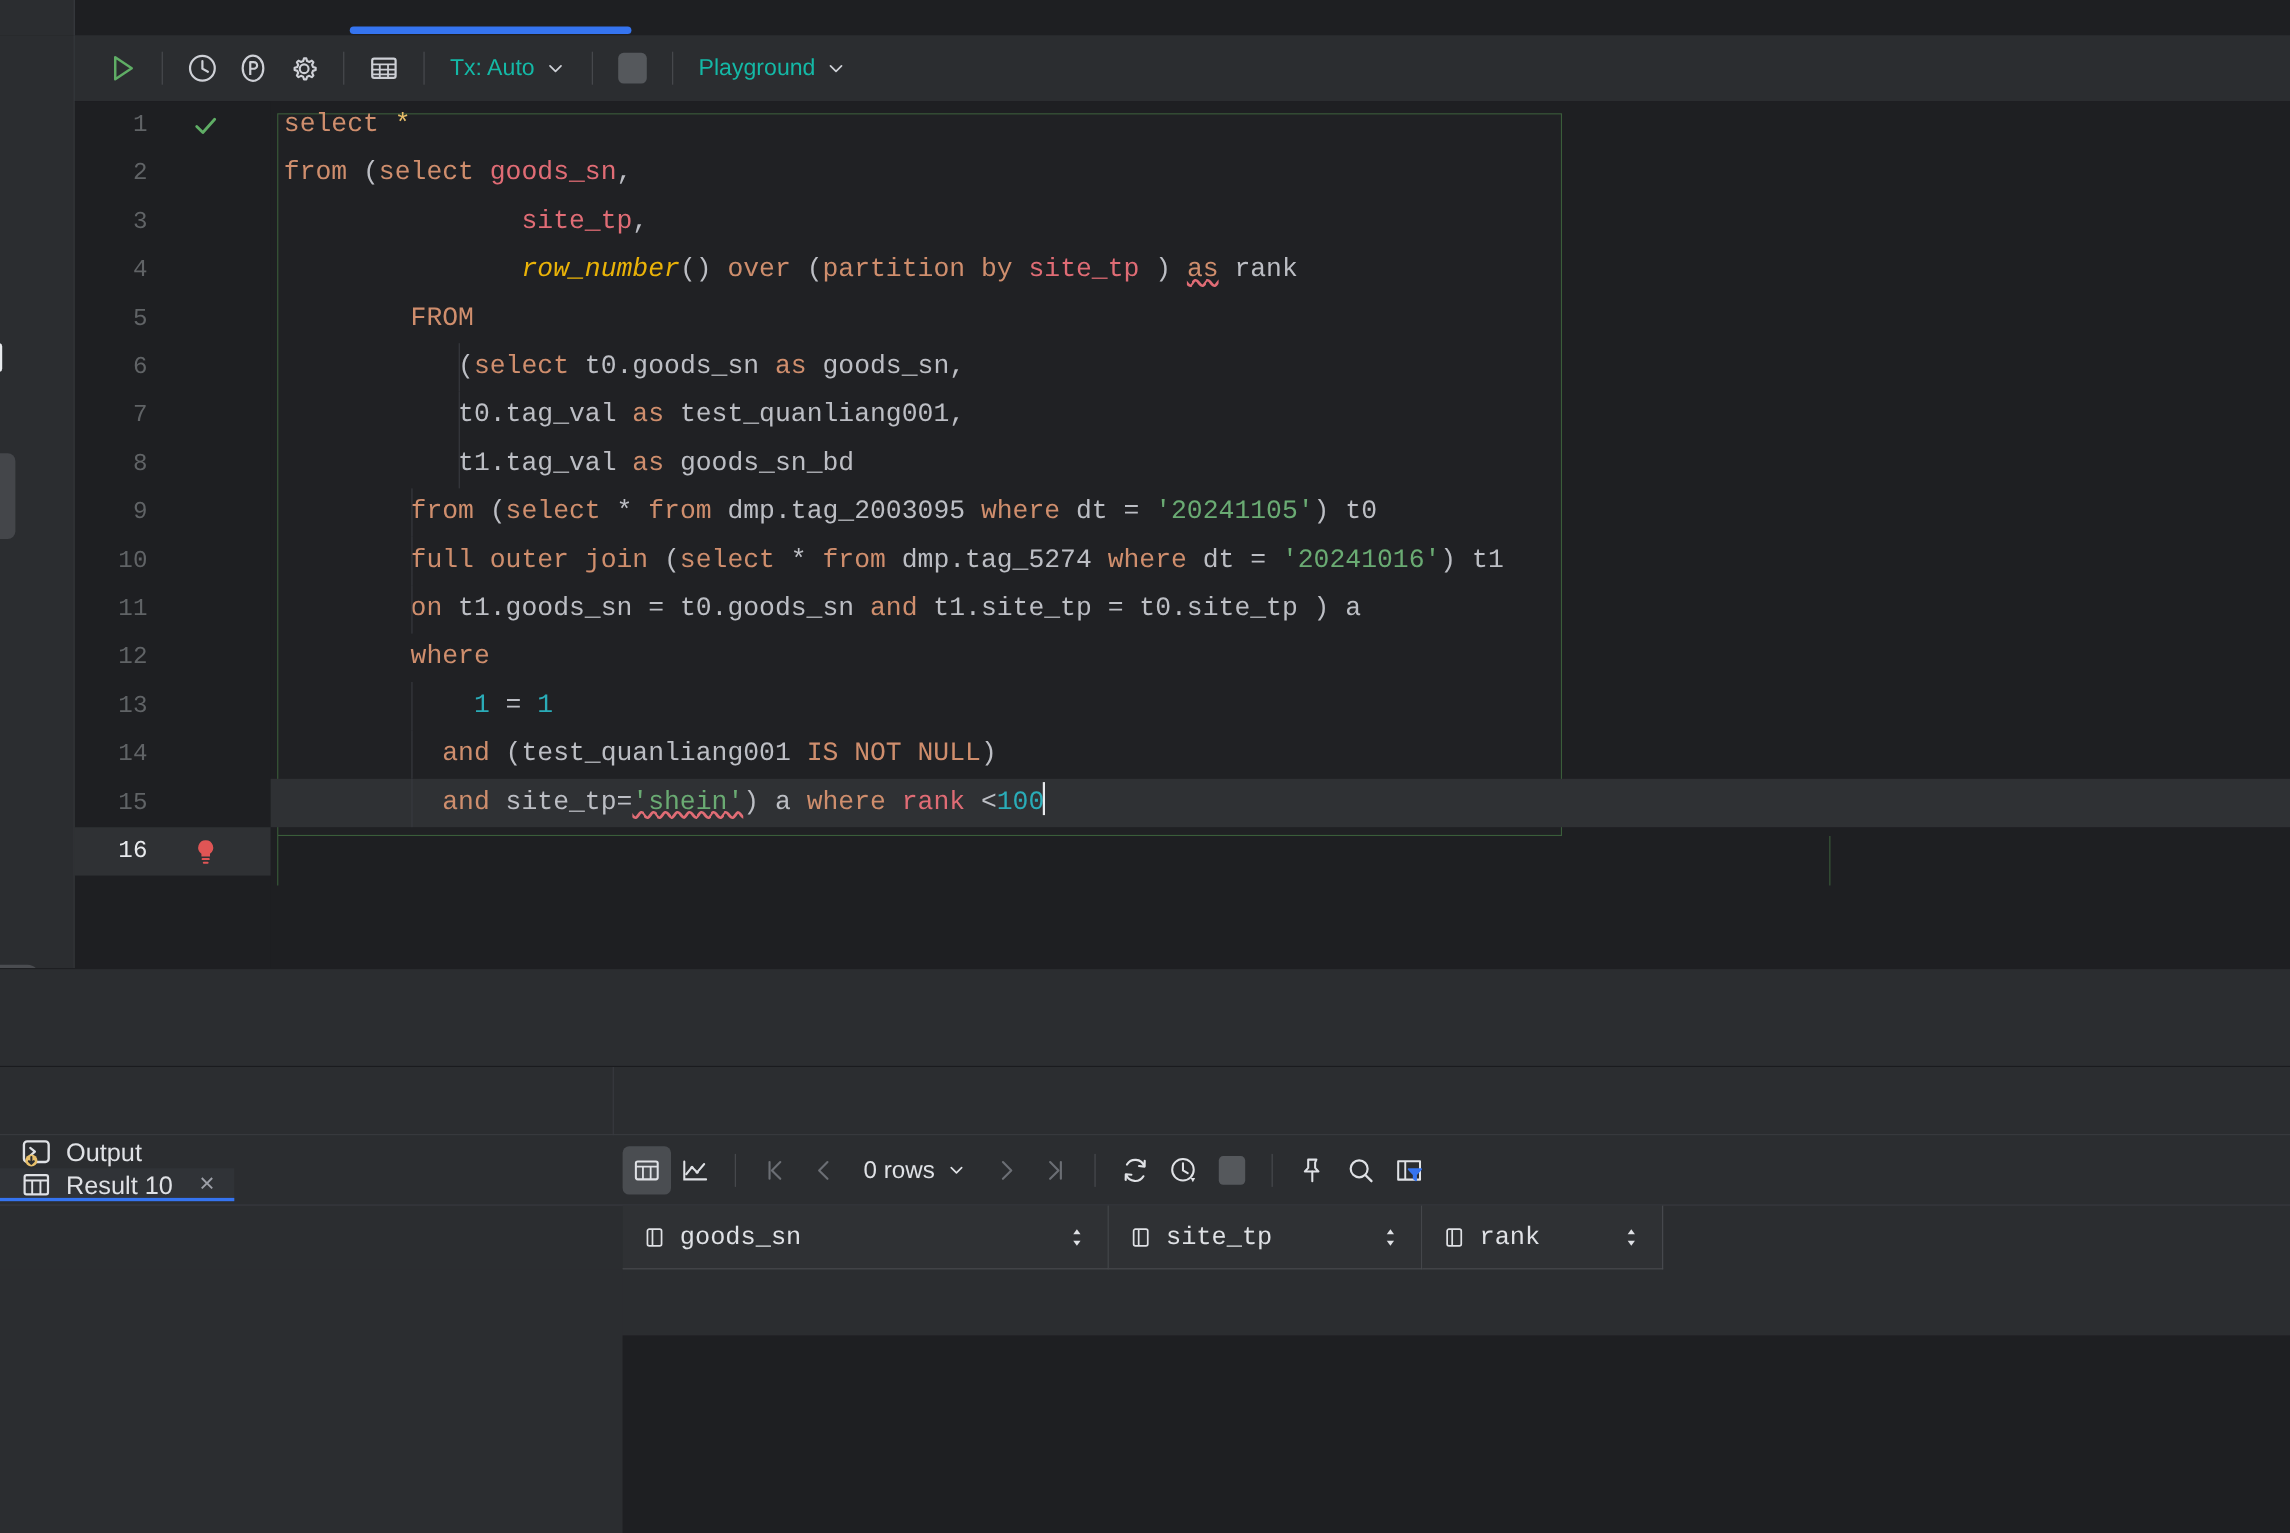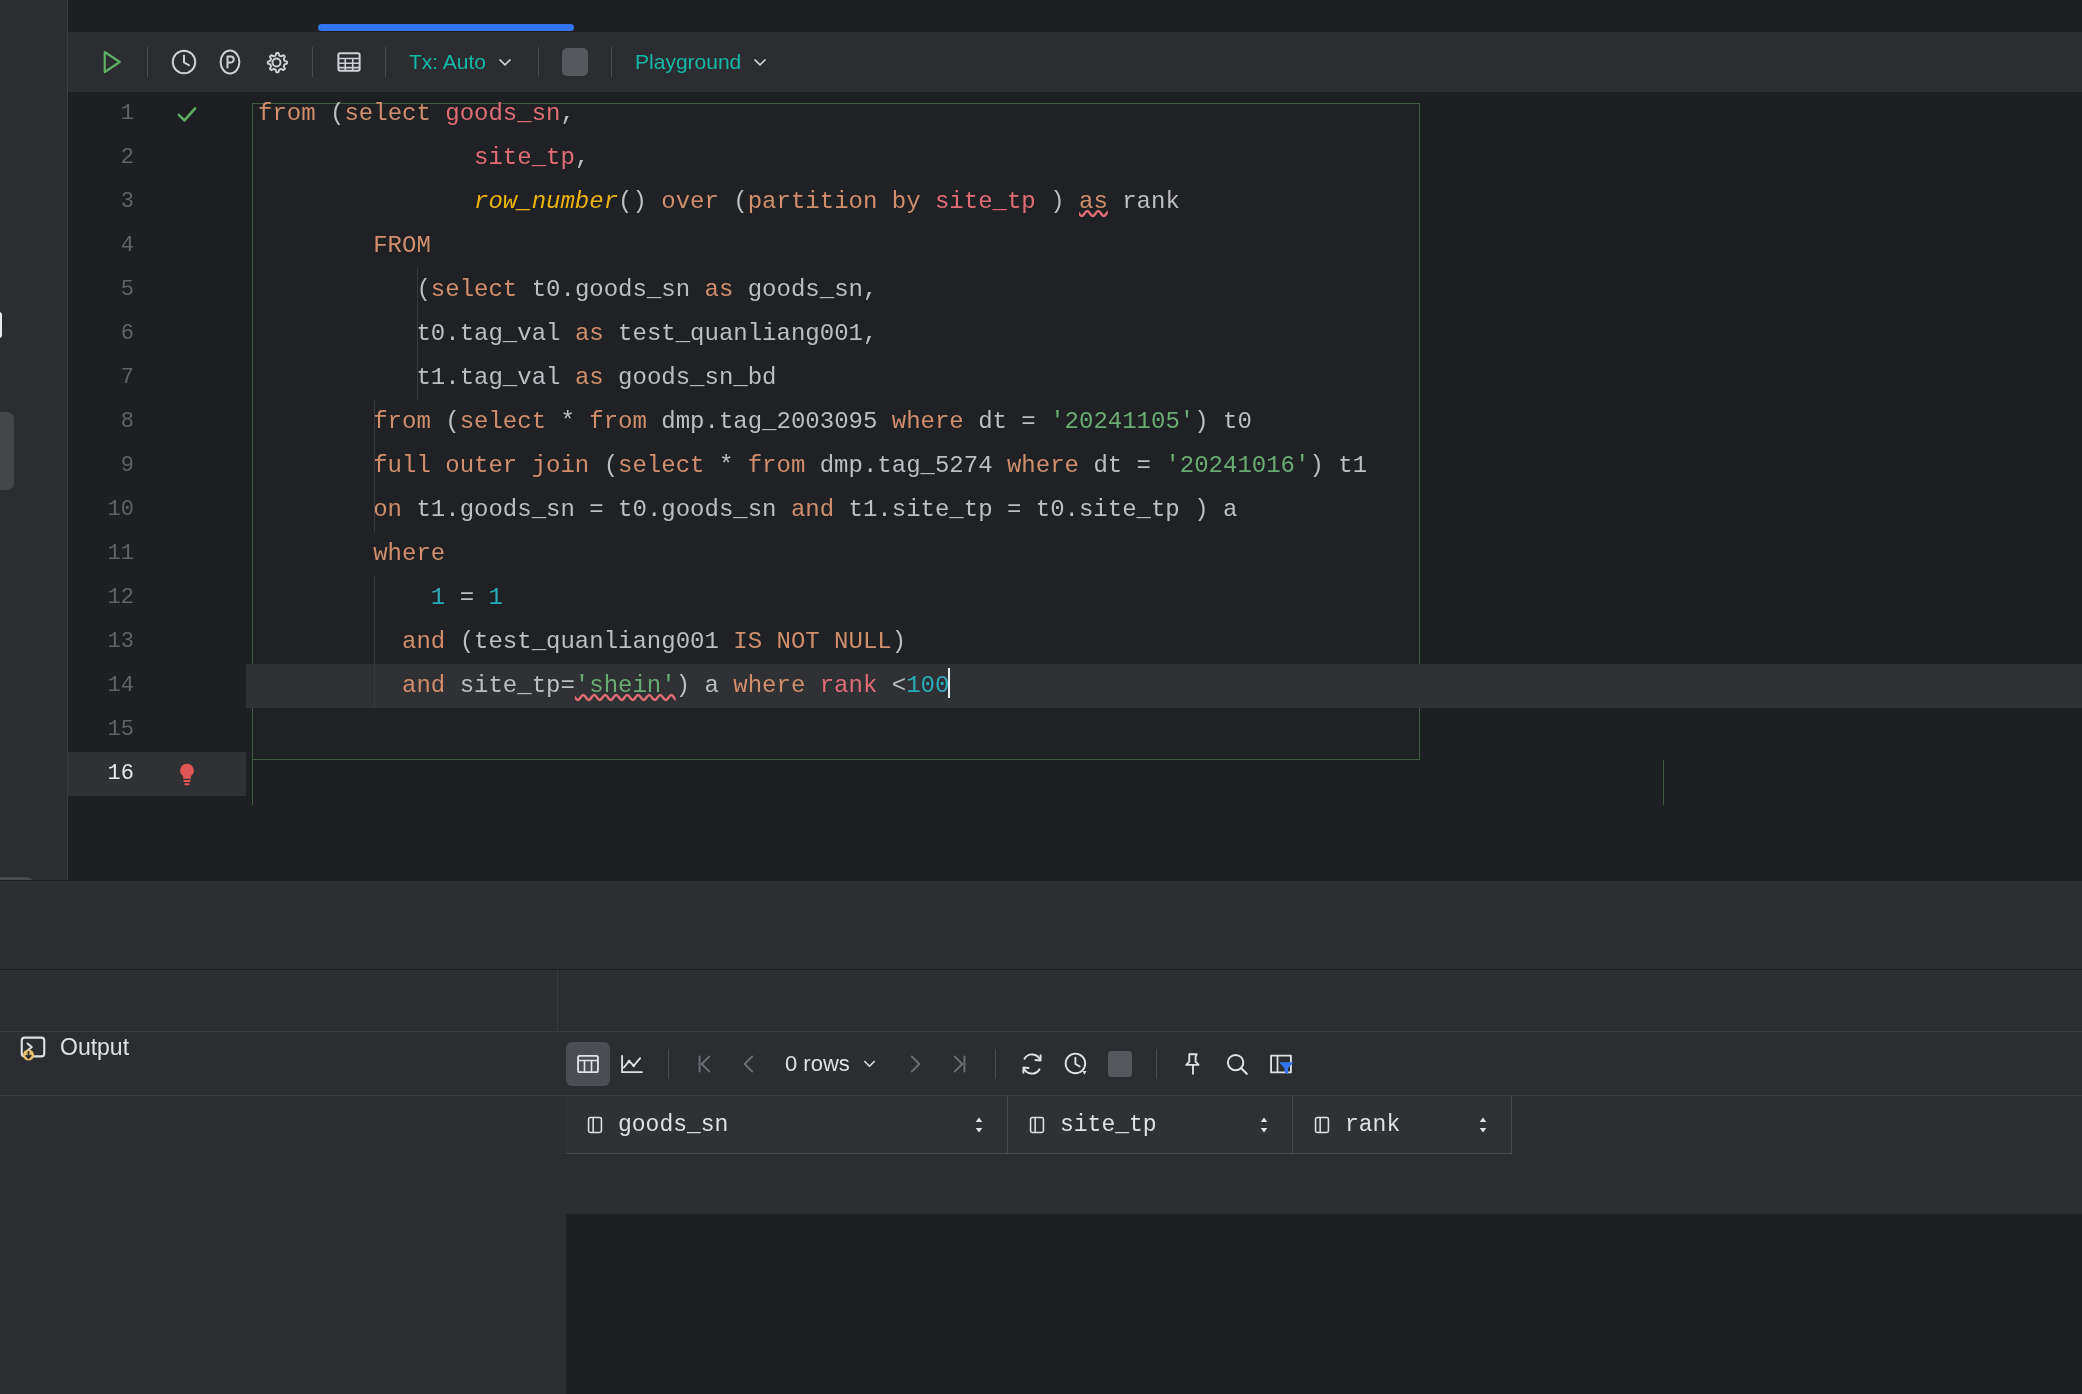--- a/index.html
+++ b/index.html
@@ -298,20 +298,21 @@
               <path d="M12 2.6 a6.2 6.2 0 0 1 3.6 11.3 v2.4 h-7.2 v-2.4 A6.2 6.2 0 0 1 12 2.6 Z" fill="#e05555"></path>
               <rect x="8.6" y="17.6" width="6.8" height="1.7" rx=".8" fill="#e05555"></rect>
               <rect x="9.6" y="20.6" width="4.8" height="1.7" rx=".8" fill="#e05555"></rect>
             </svg>
           </span><span>16</span></div>
       </div>
     <div class="code-area">
       <div class="sel-frame"></div>
       <div class="sel-frame2"></div>
       <div id="codelines">
+          <div class="code-line"><span class="kw">select </span><span class="star">*</span></div>
           <div class="code-line"><span class="kw">from </span><span class="punct">(</span><span class="kw">select </span><span class="col">goods_sn</span><span class="punct">,</span></div>
           <div class="code-line"><span class="pl">               </span><span class="col">site_tp</span><span class="punct">,</span></div>
           <div class="code-line"><span class="pl">               </span><span class="fn">row_number</span><span class="punct">() </span><span class="kw">over </span><span class="punct">(</span><span class="kw">partition by </span><span class="col">site_tp</span><span class="punct"> ) </span><span class="kw err">as</span><span class="pl"> rank</span></div>
           <div class="code-line"><span class="pl">        </span><span class="kw">FROM</span></div>
           <div class="code-line"><span class="indent-guide" style="left: 170.95px;"></span><span class="pl">           </span><span class="punct">(</span><span class="kw">select </span><span class="pl">t0.goods_sn </span><span class="kw">as</span><span class="pl"> goods_sn,</span></div>
           <div class="code-line"><span class="indent-guide" style="left: 170.95px;"></span><span class="pl">           </span><span class="pl">t0.tag_val </span><span class="kw">as</span><span class="pl"> test_quanliang001,</span></div>
           <div class="code-line"><span class="indent-guide" style="left: 170.95px;"></span><span class="pl">           </span><span class="pl">t1.tag_val </span><span class="kw">as</span><span class="pl"> goods_sn_bd</span></div>
           <div class="code-line"><span class="indent-guide" style="left: 127.6px;"></span><span class="pl">        </span><span class="kw">from </span><span class="punct">(</span><span class="kw">select </span><span class="pl">* </span><span class="kw">from </span><span class="pl">dmp.tag_2003095 </span><span class="kw">where </span><span class="pl">dt = </span><span class="str">'20241105'</span><span class="pl">) t0</span></div>
           <div class="code-line"><span class="indent-guide" style="left: 127.6px;"></span><span class="pl">        </span><span class="kw">full outer join </span><span class="punct">(</span><span class="kw">select </span><span class="pl">* </span><span class="kw">from </span><span class="pl">dmp.tag_5274 </span><span class="kw">where </span><span class="pl">dt = </span><span class="str">'20241016'</span><span class="pl">) t1</span></div>
           <div class="code-line"><span class="indent-guide" style="left: 127.6px;"></span><span class="pl">        </span><span class="kw">on </span><span class="pl">t1.goods_sn = t0.goods_sn </span><span class="kw">and </span><span class="pl">t1.site_tp = t0.site_tp ) a</span></div>
@@ -333,20 +334,30 @@
           <span>
             <svg width="30" height="30" viewBox="0 0 24 24">
               <rect x="3" y="4.5" width="18" height="15" rx="2.4" fill="none" stroke="#dfe1e5" stroke-width="1.7"></rect>
               <path d="M7.6 9.2 L11 12 L7.6 14.8" fill="none" stroke="#dfe1e5" stroke-width="1.6" stroke-linecap="round" stroke-linejoin="round"></path>
               <circle cx="8.4" cy="18.4" r="4.4" fill="#e8bf6a"></circle>
               <path d="M8.4 15.9 V20.6 M6.6 18.9 L8.4 20.8 L10.2 18.9" fill="none" stroke="#2b2d30" stroke-width="1.5" stroke-linecap="round" stroke-linejoin="round"></path>
             </svg>
           </span>
           <span>Output</span>
         </div>
+        <div class="res-tab active">
+          <span>
+            <svg width="30" height="30" viewBox="0 0 24 24">
+              <rect x="3.5" y="5" width="17" height="14" rx="1.4" fill="none" stroke="#dfe1e5" stroke-width="1.6"></rect>
+              <path d="M3.5 9 H20.5 M9 9 V19 M15 9 V19" stroke="#dfe1e5" stroke-width="1.4" fill="none"></path>
+            </svg>
+          </span>
+          <span>Result 10</span>
+          <span class="tab-close">×</span>
+        </div>
       </div>
 
     <div class="res-toolbar">
 
       <div class="rt-btn active">
         <svg width="28" height="28" viewBox="0 0 24 24">
           <rect x="3.5" y="5" width="17" height="14" rx="1.4" fill="none" stroke="#dfe1e5" stroke-width="1.6"></rect>
           <path d="M3.5 9 H20.5 M9 9 V19 M15 9 V19" stroke="#dfe1e5" stroke-width="1.4" fill="none"></path>
         </svg>
       </div>

